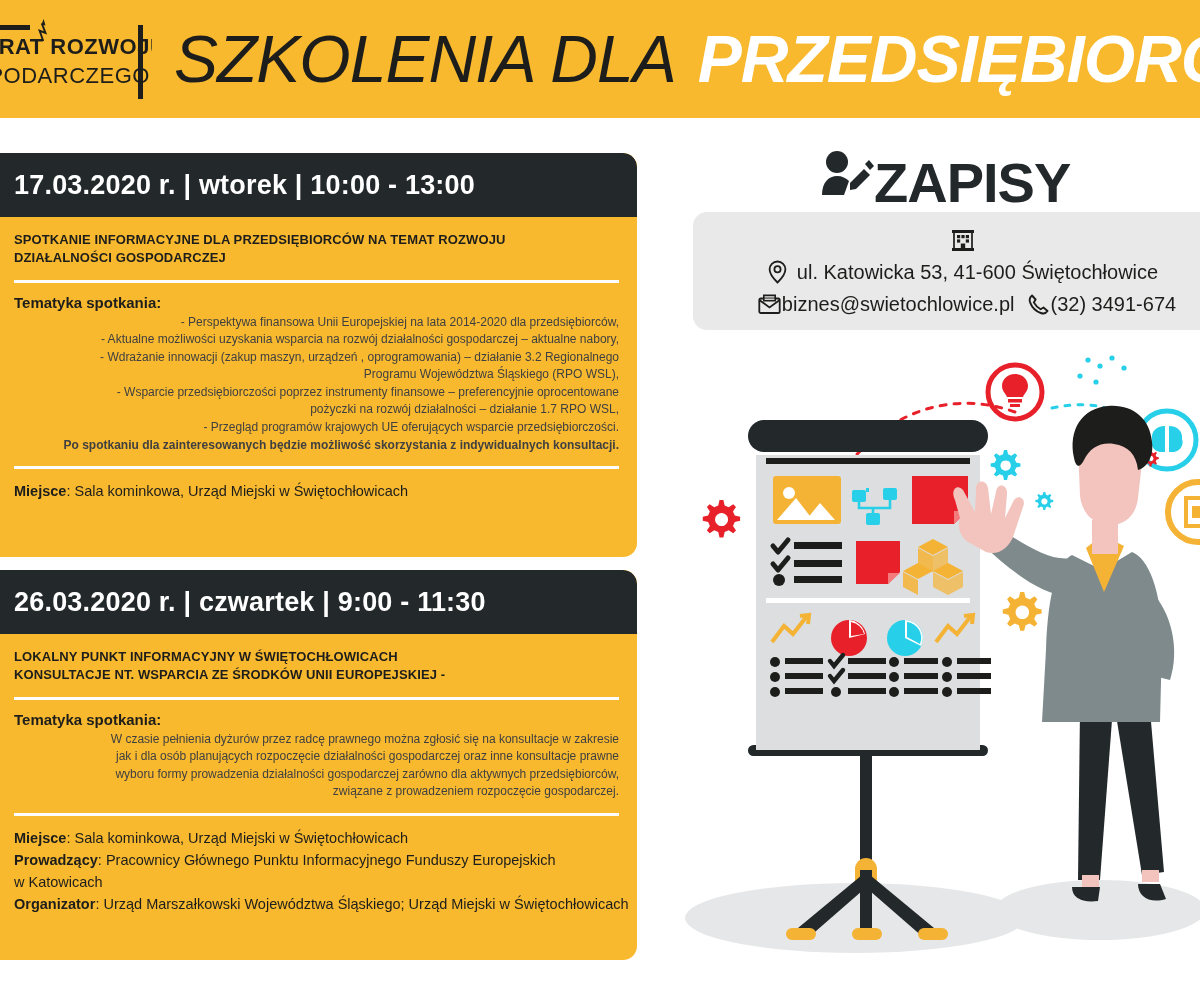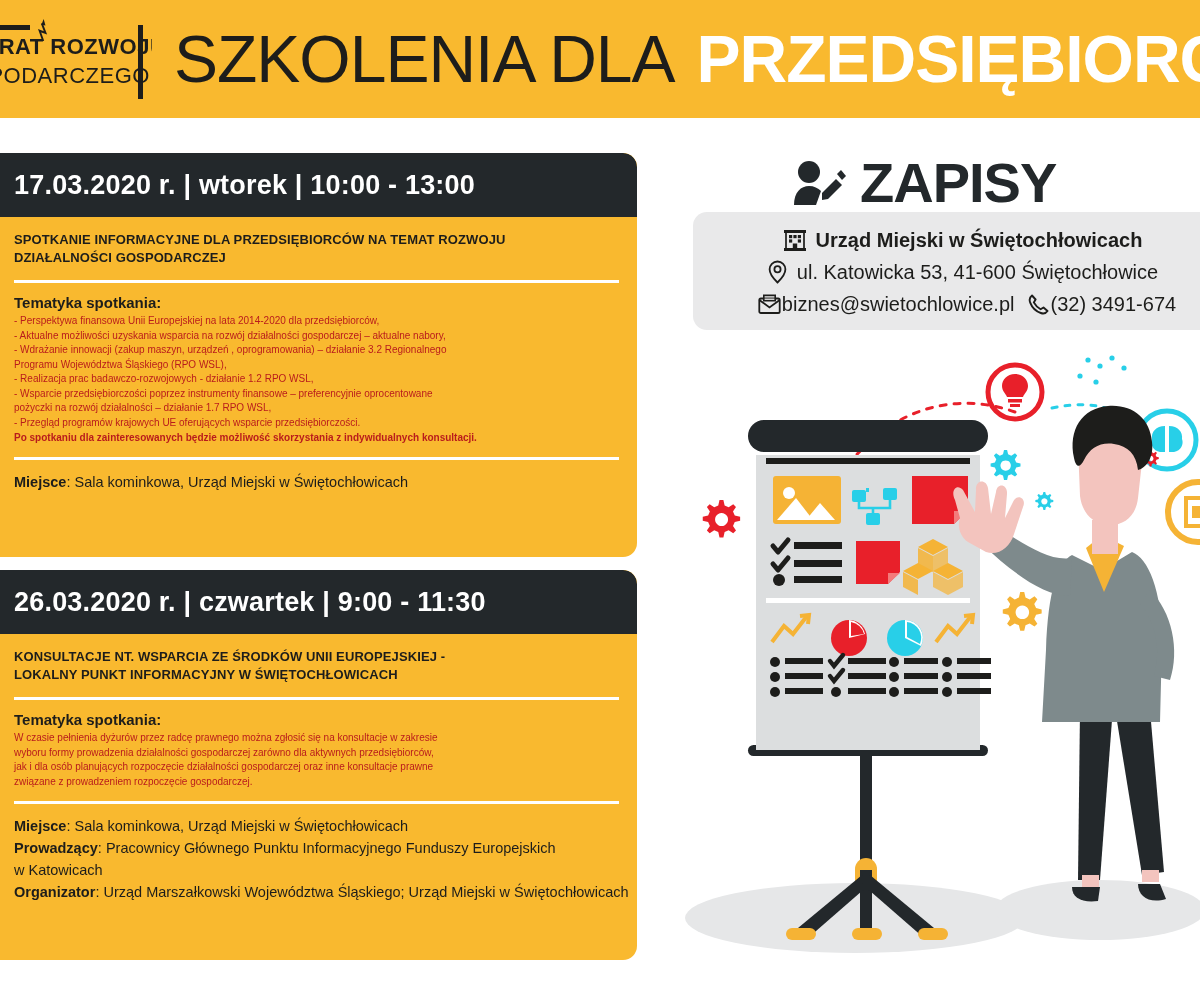--- a/index.html
+++ b/index.html
@@ -40,21 +40,21 @@
   .logo-l2{
     position:absolute; left:0px; top:38px;
     font-size:22px; letter-spacing:.5px;
     color:#1d1d1b; white-space:nowrap;
   }
   .logo-arrow{
     position:absolute; left:96px; top:-6px; width:20px; height:22px;
   }
   .title-wrap{
     flex:1 1 auto; height:118px; display:flex; align-items:center;
-    white-space:nowrap; overflow:hidden; padding-left:22px;
+    white-space:nowrap; overflow:hidden; padding-left:22px;font-style:italic;
   }
   .title-dark{
     font-size:66px; color:#1d1d1b; letter-spacing:-1px; font-weight:400;
   }
   .title-white{
     font-size:66px; color:#ffffff; font-weight:bold; letter-spacing:-1px;
     margin-left:22px;
   }
 
   
@@ -83,32 +83,32 @@
     color:#1d1d1b; font-size:13px; font-weight:bold; line-height:1.42;
     letter-spacing:.1px; white-space:nowrap;
   }
   .divider{
     height:3px; background:#ffffff; margin:12px 0 11px 0;
   }
   .topic-label{
     font-size:15px; font-weight:bold; color:#1d1d1b; margin-bottom:3px; white-space:nowrap;
   }
   .topic-line{
-    font-size:10px; color:#b91c1c; line-height:1.46; white-space:nowrap;
+    font-size:12px; color:#404040; line-height:1.46; white-space:nowrap;text-align:right;
   }
   .topic-line.bold{ font-weight:bold; }
   .meta-line{
     font-size:14.5px; color:#1d1d1b; line-height:1.52; white-space:nowrap;
   }
   .meta-line b{ font-weight:bold; }
 
   
   .zapisy-head{
-    position:absolute; left:792px; top:150px;
-    display:flex; align-items:center; gap:14px;
+    position:absolute; left:820px; top:150px;
+    display:flex; align-items:flex-start; 
   }
   .zapisy-word{
     font-size:56px; font-weight:bold; color:#23282b; letter-spacing:-1px;
   }
   .contact-card{
     position:absolute; left:693px; top:212px; width:540px; height:118px;
     background:#e9e9ea; border-radius:14px;
     padding-top:12px;
   }
   .contact-row{
@@ -151,43 +151,42 @@
   </div>
   <div class="block-body">
     <div class="block-title">SPOTKANIE INFORMACYJNE DLA PRZEDSIĘBIORCÓW NA TEMAT ROZWOJU</div>
     <div class="block-title">DZIAŁALNOŚCI GOSPODARCZEJ</div>
     <div class="divider"></div>
     <div class="topic-label">Tematyka spotkania:</div>
     <div class="topic-line">- Perspektywa finansowa Unii Europejskiej na lata 2014-2020 dla przedsiębiorców,</div>
     <div class="topic-line">- Aktualne możliwości uzyskania wsparcia na rozwój działalności gospodarczej – aktualne nabory,</div>
     <div class="topic-line">- Wdrażanie innowacji (zakup maszyn, urządzeń , oprogramowania) – działanie 3.2 Regionalnego</div>
     <div class="topic-line">Programu Województwa Śląskiego (RPO WSL),</div>
-    <div class="topic-line">- Realizacja prac badawczo-rozwojowych - działanie 1.2 RPO WSL,</div>
     <div class="topic-line">- Wsparcie przedsiębiorczości poprzez instrumenty finansowe – preferencyjnie oprocentowane</div>
     <div class="topic-line">pożyczki na rozwój działalności – działanie 1.7 RPO WSL,</div>
     <div class="topic-line">- Przegląd programów krajowych UE oferujących wsparcie przedsiębiorczości.</div>
     <div class="topic-line bold">Po spotkaniu dla zainteresowanych będzie możliwość skorzystania z indywidualnych konsultacji.</div>
     <div class="divider"></div>
     <div class="meta-line"><b>Miejsce</b><span>: </span><span>Sala kominkowa, Urząd Miejski w Świętochłowicach</span></div>
 
   </div>
 </div>
 
 <div class="block" id="block-2">
   <div class="block-head">
     <span class="block-head-text">26.03.2020 r. | czwartek | 9:00 - 11:30</span>
   </div>
   <div class="block-body">
+    <div class="block-title">LOKALNY PUNKT INFORMACYJNY W ŚWIĘTOCHŁOWICACH</div>
     <div class="block-title">KONSULTACJE NT. WSPARCIA ZE ŚRODKÓW UNII EUROPEJSKIEJ -</div>
-    <div class="block-title">LOKALNY PUNKT INFORMACYJNY W ŚWIĘTOCHŁOWICACH</div>
     <div class="divider"></div>
     <div class="topic-label">Tematyka spotkania:</div>
     <div class="topic-line">W czasie pełnienia dyżurów przez radcę prawnego można zgłosić się na konsultacje w zakresie</div>
+    <div class="topic-line">jak i dla osób planujących rozpoczęcie działalności gospodarczej oraz inne konsultacje prawne</div>
     <div class="topic-line">wyboru formy prowadzenia działalności gospodarczej zarówno dla aktywnych przedsiębiorców,</div>
-    <div class="topic-line">jak i dla osób planujących rozpoczęcie działalności gospodarczej oraz inne konsultacje prawne</div>
     <div class="topic-line">związane z prowadzeniem rozpoczęcie gospodarczej.</div>
     <div class="divider"></div>
     <div class="meta-line"><b>Miejsce</b><span>: </span><span>Sala kominkowa, Urząd Miejski w Świętochłowicach</span></div>
     <div class="meta-line"><b>Prowadzący</b><span>: </span><span>Pracownicy Głównego Punktu Informacyjnego Funduszy Europejskich</span></div>
     <div class="meta-line"><span>w Katowicach</span></div>
     <div class="meta-line"><b>Organizator</b><span>: </span><span>Urząd Marszałkowski Województwa Śląskiego; Urząd Miejski w Świętochłowicach</span></div>
   </div>
 </div>
 
 <div class="zapisy-head">
@@ -208,21 +207,20 @@
         <rect x="0" y="2" width="22" height="3" fill="#1d1d1b"></rect>
         <rect x="0" y="20" width="22" height="3" fill="#1d1d1b"></rect>
         <rect x="5" y="7" width="3.2" height="3.2" fill="#1d1d1b"></rect>
         <rect x="9.4" y="7" width="3.2" height="3.2" fill="#1d1d1b"></rect>
         <rect x="13.8" y="7" width="3.2" height="3.2" fill="#1d1d1b"></rect>
         <rect x="5" y="11.4" width="3.2" height="3.2" fill="#1d1d1b"></rect>
         <rect x="13.8" y="11.4" width="3.2" height="3.2" fill="#1d1d1b"></rect>
         <path d="M8.8 20.5 L8.8 15.5 L13.2 15.5 L13.2 20.5 Z" fill="#1d1d1b"></path>
       </svg>
     </span>
-    <span>Urząd Miejski w Świętochłowicach</span>
   </div>
   <div class="contact-row r2">
     <span class="ico">
       <svg width="19" height="24" viewBox="0 0 19 24">
         <path d="M9.5 1.5 C5 1.5 1.6 5 1.6 9.3 C1.6 15 9.5 22.5 9.5 22.5 C9.5 22.5 17.4 15 17.4 9.3 C17.4 5 14 1.5 9.5 1.5 Z" fill="none" stroke="#1d1d1b" stroke-width="1.8"></path>
         <circle cx="9.5" cy="9.2" r="3.1" fill="none" stroke="#1d1d1b" stroke-width="1.8"></circle>
       </svg>
     </span>
     <span>ul. Katowicka 53, 41-600 Świętochłowice</span>
   </div>

